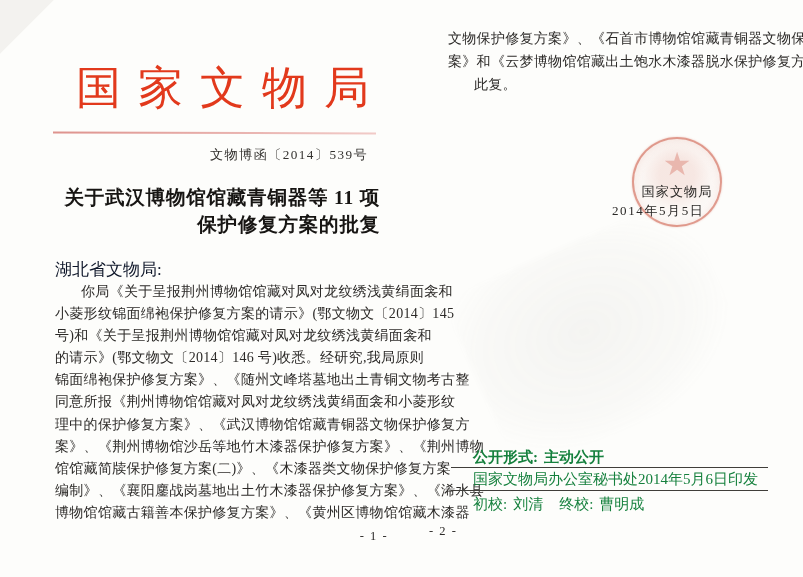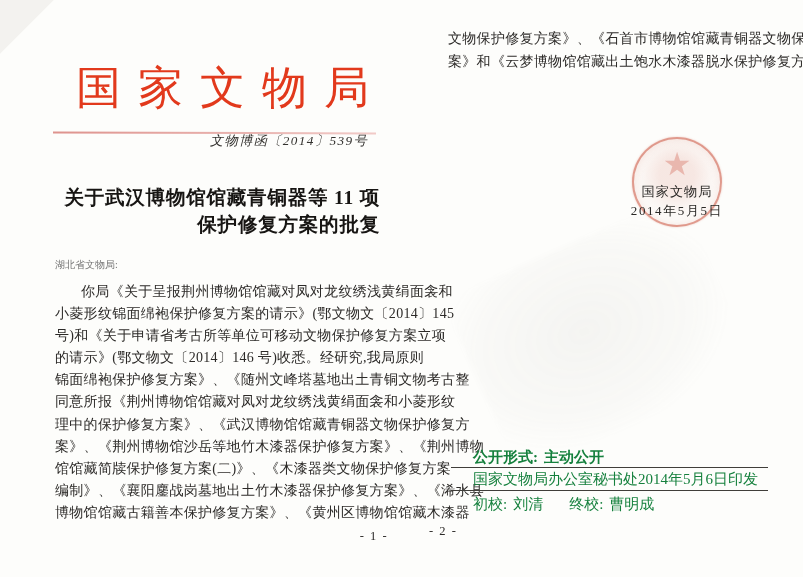--- a/index.html
+++ b/index.html
@@ -27,37 +27,36 @@
     color:#e2391c;
     font-weight:500;
     white-space:nowrap;
   }
   .red-rule{
     left:53px;top:132px;width:323px;height:2px;
     background:linear-gradient(to right, rgba(214,120,114,.8), rgba(229,152,148,.5));
     transform:rotate(.15deg);
   }
   .doc-number{
-    left:45px;top:132px;width:323px;
+    left:45px;top:146px;width:323px;
     text-align:right;
     font-size:13.2px;letter-spacing:1.4px;
     color:#33312e;
     white-space:nowrap;
-    font-style:italic;
   }
   .doc-title{
     left:45px;top:184px;width:335px;
     text-align:right;
     font-size:19.5px;line-height:27px;
     font-weight:700;color:#171513;
     letter-spacing:.8px;
   }
   .salutation{
     left:55px;top:258px;
-    font-size:10px;color:#737373;
+    font-size:17px;color:#0f172a;
     white-space:nowrap;
   }
   .body-block{
     left:55px;top:281px;width:345px;
     font-size:14px;
   }
   .body-block .bline{
     height:22.1px;line-height:22.1px;
     letter-spacing:.3px;white-space:nowrap;
   }
@@ -97,37 +96,36 @@
     font-family:"DejaVu Sans",sans-serif;
   }
   .seal-agency{
     left:632px;top:183px;width:90px;
     text-align:center;
     font-size:13.2px;letter-spacing:1px;
     color:#2a2826;white-space:nowrap;
   }
   .seal-date{
     left:612px;top:202px;width:130px;
-    text-align:center;
     font-size:13px;letter-spacing:1.6px;
     color:#2a2826;white-space:nowrap;
   }
   
   .footer{
     left:451px;top:450px;width:317px;
     font-size:15px;color:#15803d;
   }
   .f-row{box-sizing:border-box;padding-left:22px;white-space:nowrap;}
   .f-row1{height:18px;line-height:15px;border-bottom:1.2px solid #403e3a;font-weight:700;}
   .f-row2{height:17px;line-height:17px;border-bottom:1.2px solid #403e3a;}
   .f-row3{height:23px;line-height:23px;border-bottom:1.2px solid #403e3a;
           display:flex;justify-content:flex-start;padding-right:5px;}
   .f-row4{height:22px;line-height:26px;}
   .f-val{margin-left:6px;}
-  .f-proof2{margin-left:26px;}
+  .f-proof2{margin-left:16px;}
   .pagenum2{
     left:429px;top:524px;width:36px;
     font-size:12.5px;letter-spacing:1.5px;
   }
 </style>
 </head>
 <body>
 
 <div class="scan">
 
@@ -142,36 +140,37 @@
   <div class="abs doc-title">
     <div>关于武汉博物馆馆藏青铜器等 11 项</div>
     <div>保护修复方案的批复</div>
   </div>
 
   <div class="abs salutation">湖北省文物局:</div>
 
   <div class="abs body-block">
     <div class="bline indent">你局《关于呈报荆州博物馆馆藏对凤对龙纹绣浅黄绢面衾和</div>
     <div class="bline">小菱形纹锦面绵袍保护修复方案的请示》(鄂文物文〔2014〕145</div>
-    <div class="bline">号)和《关于申请省考古所等单位可移动文物保护修复方案立项</div>
+    <div class="bline">号)和《关于呈报荆州博物馆馆藏对凤对龙纹绣浅黄绢面衾和</div>
     <div class="bline">的请示》(鄂文物文〔2014〕146 号)收悉。经研究,我局原则</div>
     <div class="bline">锦面绵袍保护修复方案》、《随州文峰塔墓地出土青铜文物考古整</div>
     <div class="bline">同意所报《荆州博物馆馆藏对凤对龙纹绣浅黄绢面衾和小菱形纹</div>
     <div class="bline">理中的保护修复方案》、《武汉博物馆馆藏青铜器文物保护修复方</div>
     <div class="bline">案》、《荆州博物馆沙岳等地竹木漆器保护修复方案》、《荆州博物</div>
     <div class="bline">馆馆藏简牍保护修复方案(二)》、《木漆器类文物保护修复方案</div>
     <div class="bline">编制》、《襄阳鏖战岗墓地出土竹木漆器保护修复方案》、《浠水县</div>
     <div class="bline">博物馆馆藏古籍善本保护修复方案》、《黄州区博物馆馆藏木漆器</div>
   </div>
 
   <div class="abs pagenum1">- 1 -</div>
 
   <div class="abs body-block2">
     <div class="bline">文物保护修复方案》、《石首市博物馆馆藏青铜器文物保护修复方</div>
     <div class="bline">案》和《云梦博物馆馆藏出土饱水木漆器脱水保护修复方案》等</div>
+    <div class="bline indent">此复。</div>
   </div>
 
   <div class="abs ghost-bleed"></div>
 
   <div class="abs seal-ring"></div>
   <div class="abs seal-star">★</div>
   <div class="abs seal-agency">国家文物局</div>
   <div class="abs seal-date">2014年5月5日</div>
 
   <div class="abs footer">

